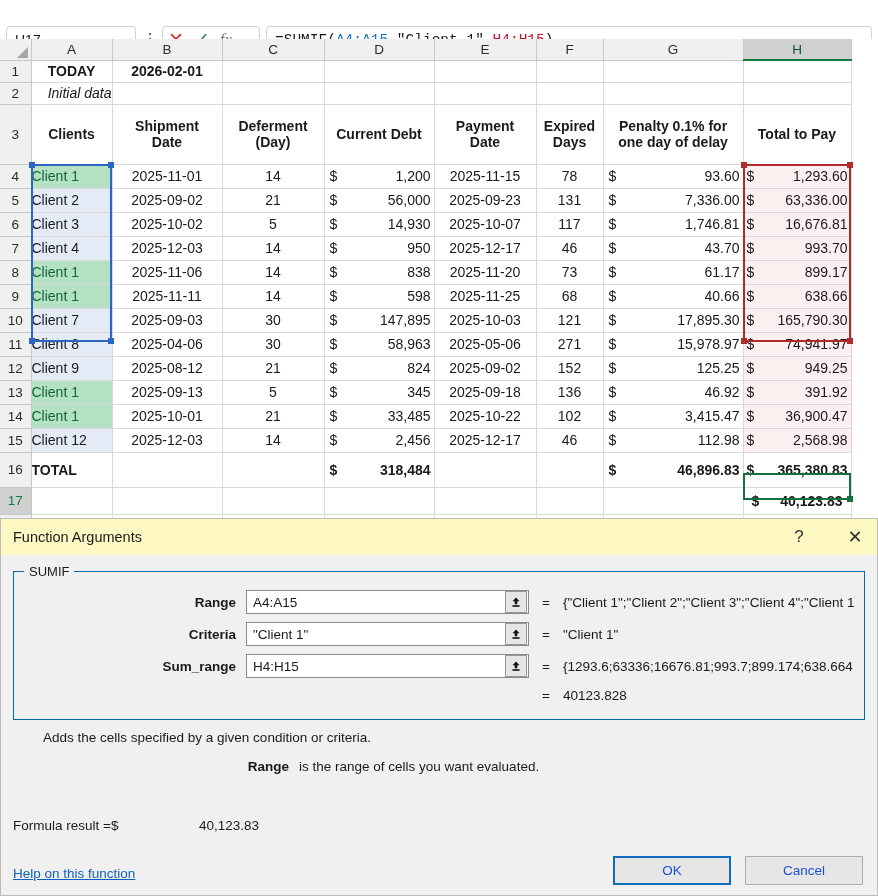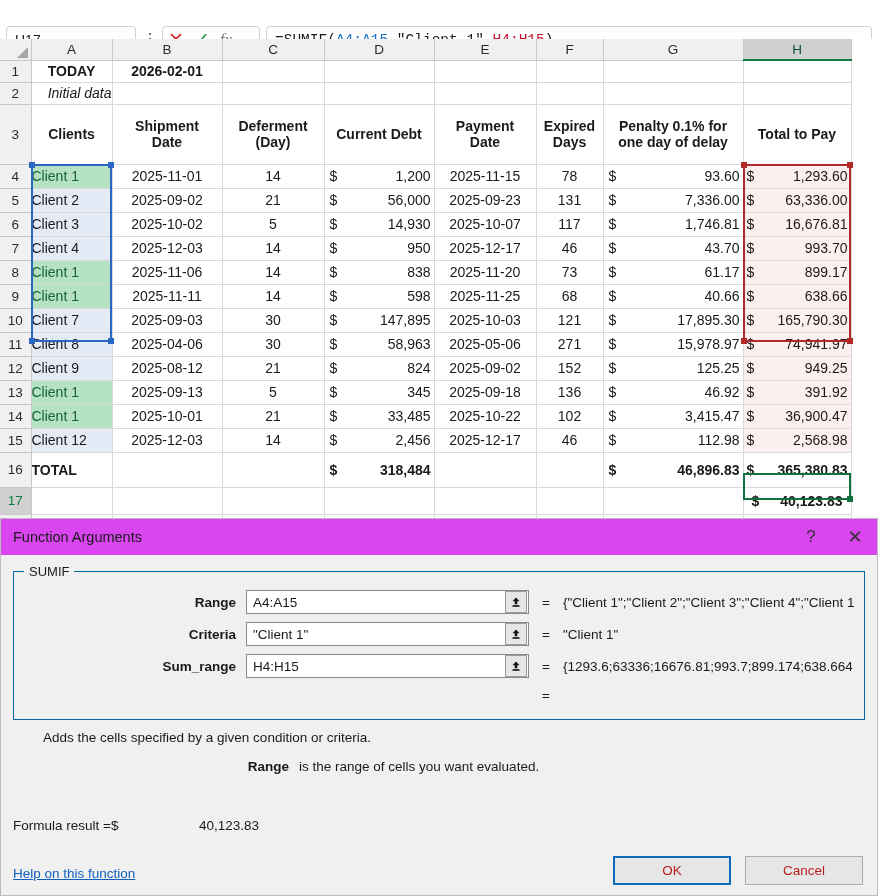--- a/index.html
+++ b/index.html
@@ -167,23 +167,24 @@
   
   #fa-dialog {
     position: absolute; left: 0; top: 518px;
     width: 878px; height: 378px;
     background: #f0f0f0;
     border: 1px solid #bcbcbc;
     font-size: 13px;
     color: #1a1a1a;
   }
   #fa-titlebar {
-    height: 36px; background: #d946ef;
+    height: 36px; background: #fef9c3;
     display: flex; align-items: center;
     padding-left: 12px;
+    gap: 12px;
   }
   #fa-title { font-size: 14.5px; color: #1a1a1a; flex: 1; }
   .tb-btn {
     width: 44px; height: 36px;
     display: flex; align-items: center; justify-content: center;
     font-size: 17px; color: #333;
   }
   .tb-btn.close { font-size: 18px; }
 
   #fa-body { padding: 0 12px; }
@@ -259,21 +260,21 @@
   }
   #fa-buttons {
     position: absolute; right: 14px; bottom: 10px;
     display: flex; gap: 14px;
   }
   .dlg-btn {
     width: 118px; height: 29px;
     background: #e6e6e6;
     border: 1px solid #adadad;
     display: flex; align-items: center; justify-content: center;
-    font-size: 13.5px; color: #b91c1c;
+    font-size: 13.5px; color: #1d4ed8;
   }
   .dlg-btn.primary { background: #e6e6e6; border: 2px solid #0f6cbd; }
 </style>
 </head>
 <body>
 
 <div id="formula-bar-row">
   <div class="namebox">
     <span class="nb-text">H17</span>
     <span class="nb-chevron"></span>
@@ -708,20 +709,21 @@
           </span>
         </span>
         <span class="arg-eq">=</span>
         <span class="arg-val">{1293.6;63336;16676.81;993.7;899.174;638.664;1…</span>
       </div>
 
       <div id="fa-result-row">
         <span class="arg-label" style="font-weight:normal"></span>
         <span style="width:283px"></span>
         <span class="arg-eq">=</span>
+        <span class="arg-val">40123.828</span>
       </div>
     </div>
 
     <div id="fa-desc">Adds the cells specified by a given condition or criteria.</div>
 
     <div id="fa-argdesc">
       <span class="ad-name">Range</span>
       <span>is the range of cells you want evaluated.</span>
     </div>
   </div>

